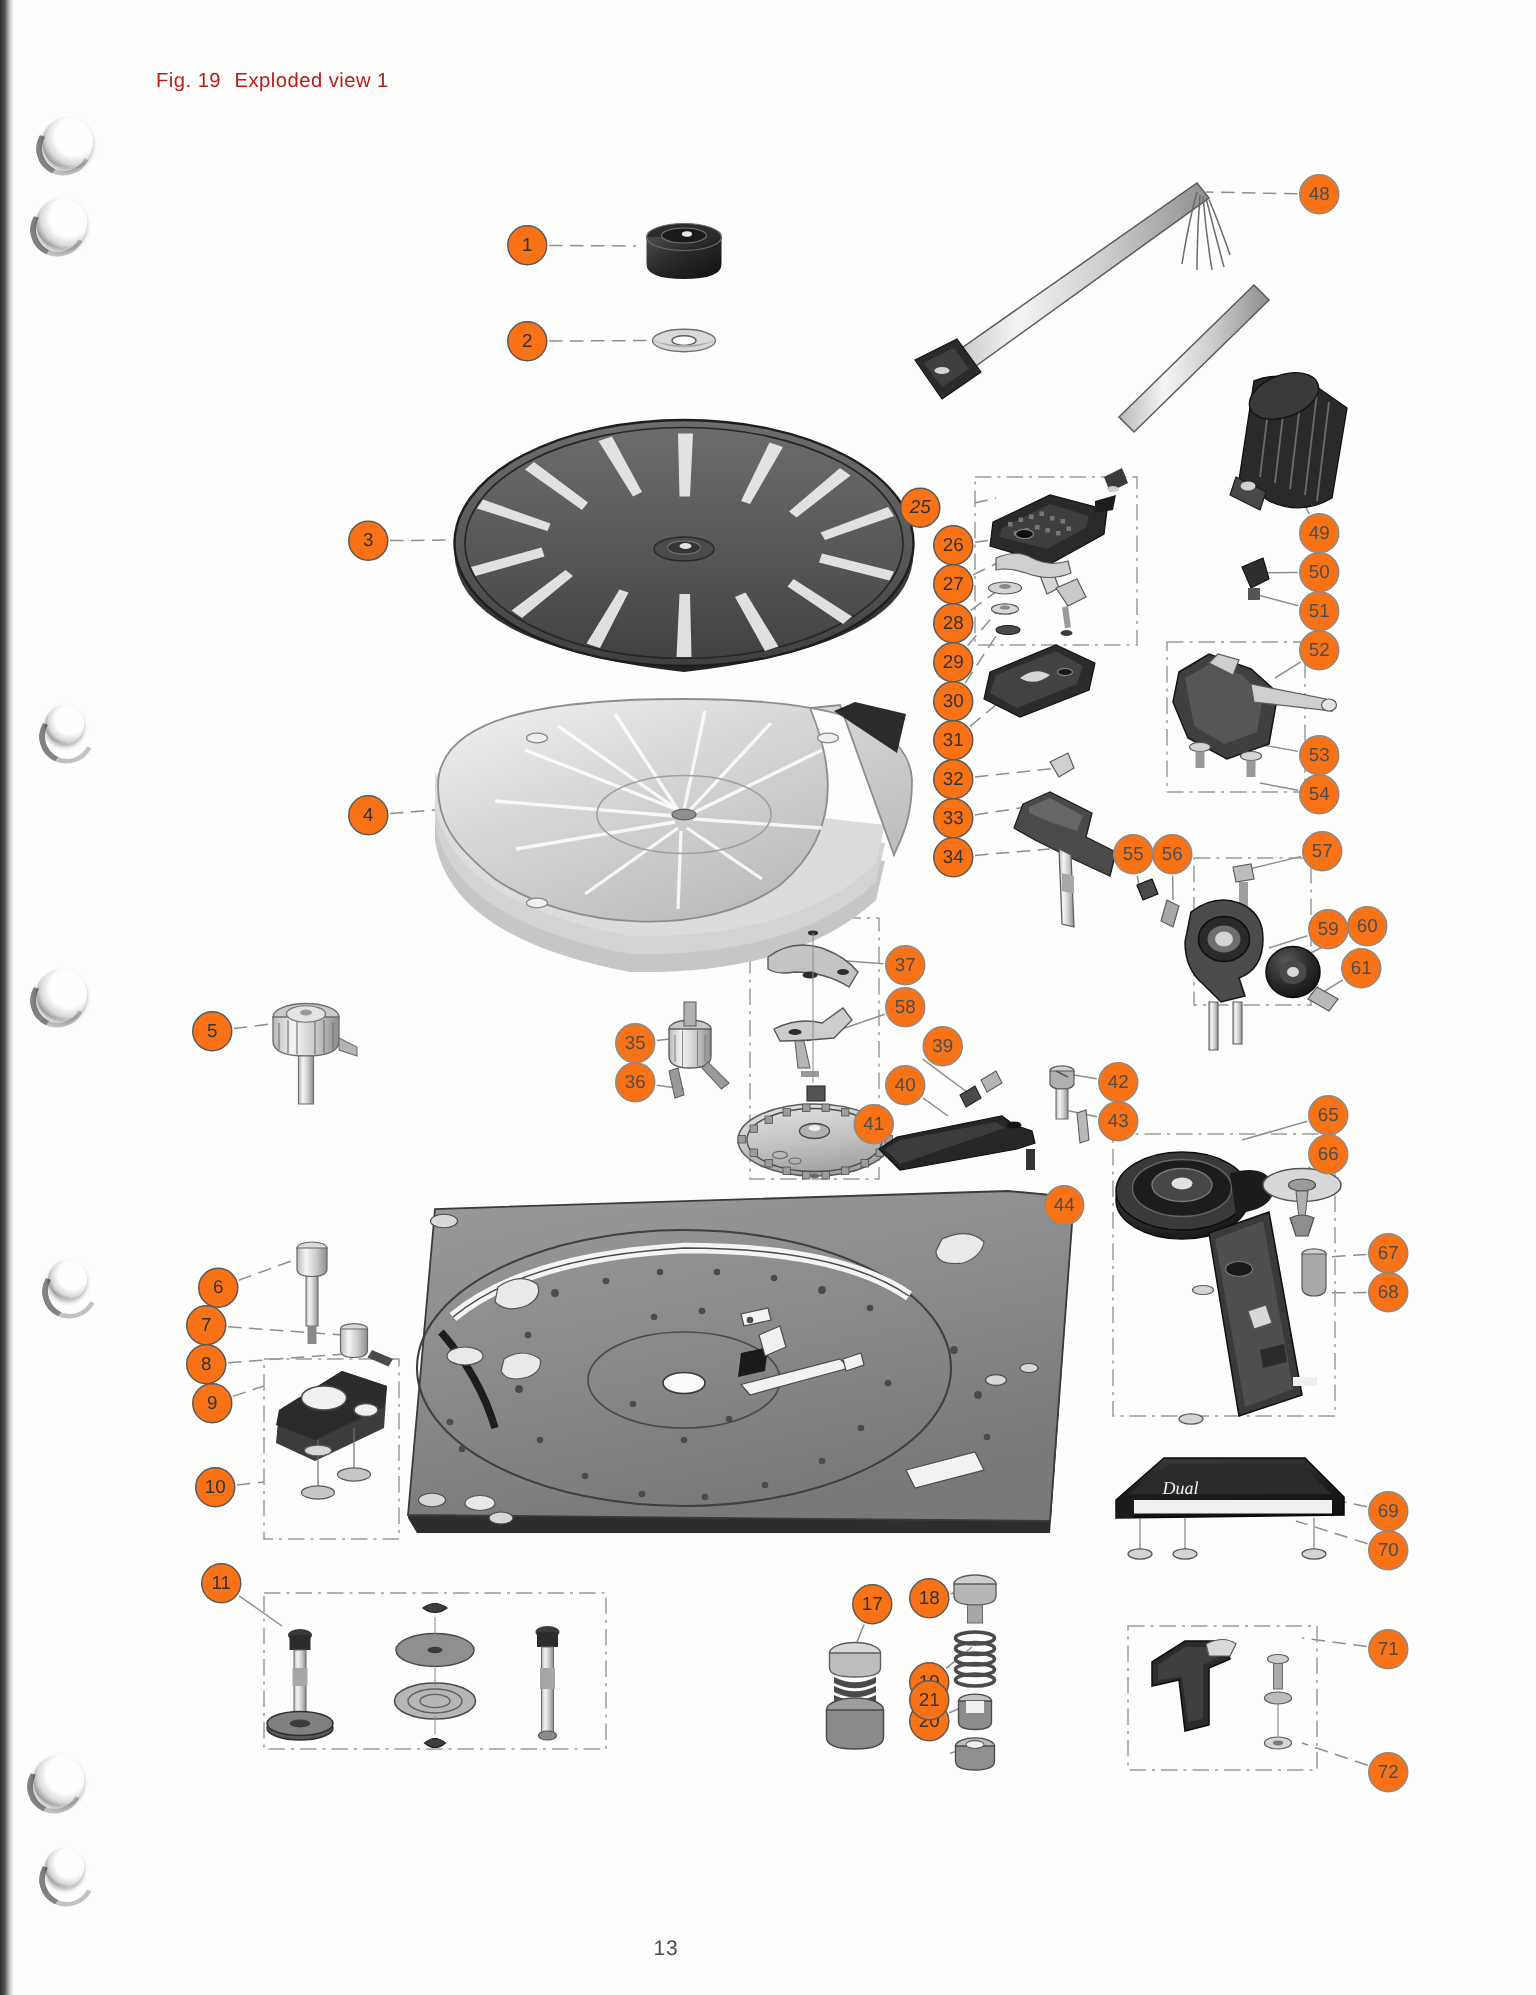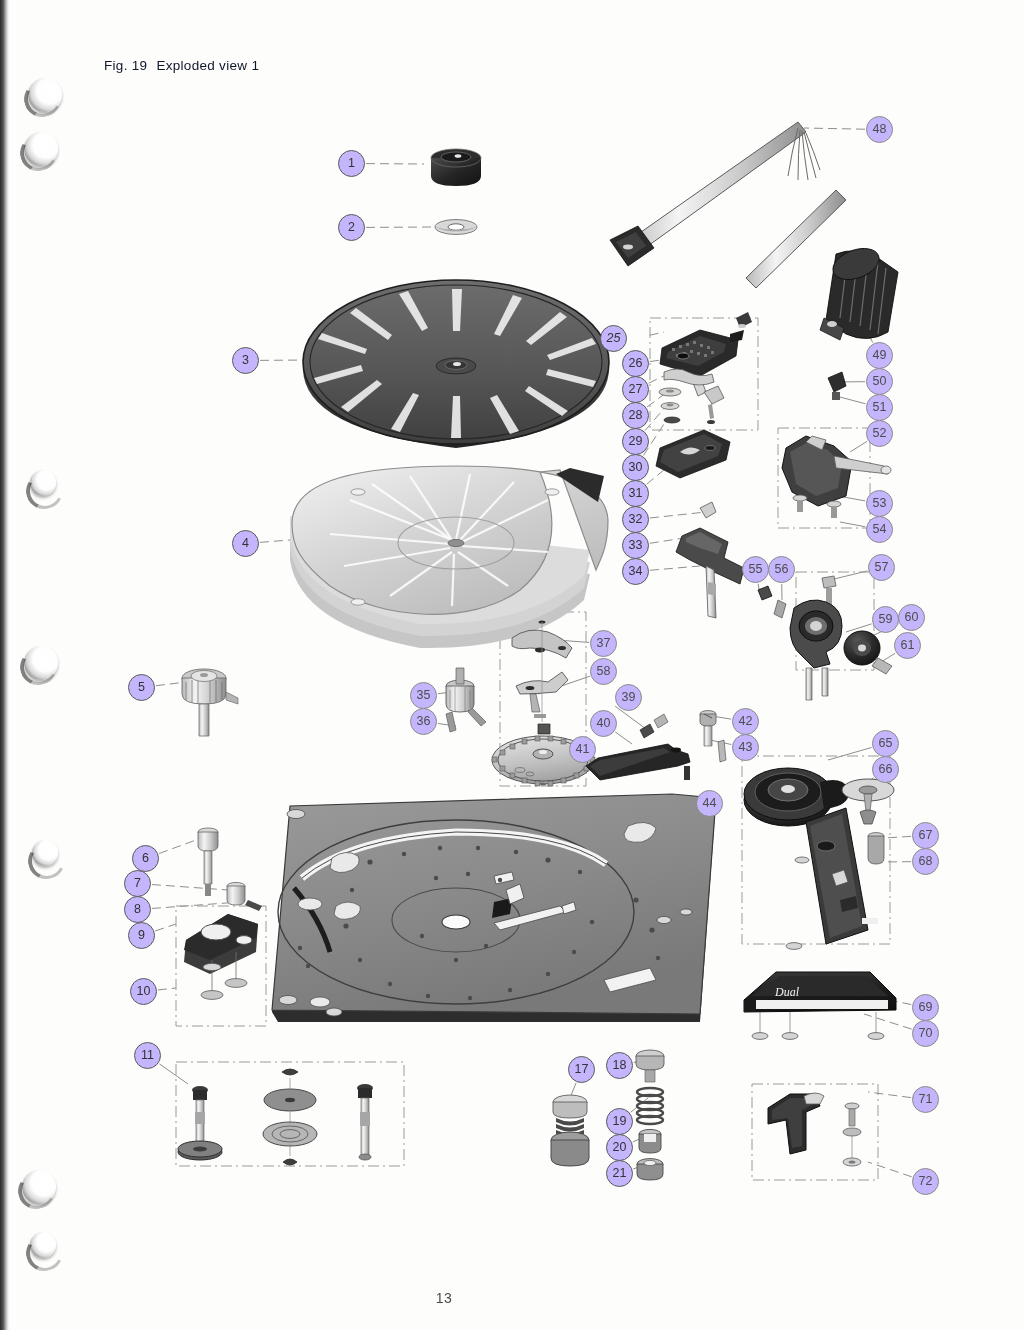--- a/index.html
+++ b/index.html
@@ -16,31 +16,31 @@
     background:linear-gradient(90deg,#2a2a2a 0%,#555 35%,#cfcfcf 75%,#fbfbfb 100%);}
   .bind-hole{position:absolute;width:34px;height:34px;border-radius:50%;
     background:radial-gradient(circle at 64% 38%,#ffffff 0%,#fefefe 42%,#d9d9d9 62%,#8d8d8d 78%,#efefef 88%,#ffffff 100%);
     box-shadow:0 2px 3px rgba(0,0,0,.30);}
   .bind-hole.sm{width:26px;height:26px;}
   .bind-hole::after{content:"";position:absolute;left:-4px;top:3px;width:30px;height:30px;
     border-radius:50%;border-left:4px solid rgba(30,30,30,.55);border-bottom:3px solid rgba(60,60,60,.30);
     border-top:3px solid transparent;border-right:3px solid transparent;transform:rotate(-18deg);}
 
   
-  #fig-caption{position:absolute;left:104px;top:58px;font-size:13.5px;color:#0f172a;letter-spacing:.3px;white-space:nowrap;}
+  #fig-caption{position:absolute;left:104px;top:46px;font-size:13.5px;color:#b91c1c;letter-spacing:.3px;white-space:nowrap;}
   #fig-caption .num{margin-right:9px;}
   #page-number{position:absolute;left:0;top:1290px;width:888px;text-align:center;
     font-size:14px;color:#4a4a4a;letter-spacing:.5px;}
 
   
   #art{position:absolute;left:0;top:0;width:1024px;height:1330px;}
 
   
   .callout{position:absolute;width:27px;height:27px;border-radius:50%;
-    border:1.15px solid #8a8a8a;background:#c4b5fd;color:#4d4d4d;
+    border:1.15px solid #8a8a8a;background:#f97316;color:#4d4d4d;
     font-size:12.5px;line-height:25px;text-align:center;
     letter-spacing:0px;box-sizing:border-box;z-index:40;}
   .callout.dk{border-color:#5a5a5a;color:#333;}
 </style>
 </head>
 <body>
 
 <div id="page">
 
   <div id="scan-edge"></div>
@@ -672,21 +672,21 @@
       <div class="callout dk" style="left: 132px; top: 845px;">6</div>
       <div class="callout dk" style="left: 124px; top: 870px;">7</div>
       <div class="callout dk" style="left: 124px; top: 896px;">8</div>
       <div class="callout dk" style="left: 128px; top: 922px;">9</div>
       <div class="callout dk" style="left: 130px; top: 978px;">10</div>
       <div class="callout dk" style="left: 134px; top: 1042px;">11</div>
       <div class="callout dk" style="left: 568px; top: 1056px;">17</div>
       <div class="callout dk" style="left: 606px; top: 1052px;">18</div>
       <div class="callout dk" style="left: 606px; top: 1108px;">19</div>
       <div class="callout dk" style="left: 606px; top: 1134px;">20</div>
-      <div class="callout dk" style="left: 606px; top: 1160px;">21</div>
+      <div class="callout dk" style="left: 606px; top: 1120px;">21</div>
       <div class="callout dk" style="left: 600px; top: 325px; font-style: italic;">25</div>
       <div class="callout dk" style="left: 622px; top: 350px;">26</div>
       <div class="callout dk" style="left: 622px; top: 376px;">27</div>
       <div class="callout dk" style="left: 622px; top: 402px;">28</div>
       <div class="callout dk" style="left: 622px; top: 428px;">29</div>
       <div class="callout dk" style="left: 622px; top: 454px;">30</div>
       <div class="callout dk" style="left: 622px; top: 480px;">31</div>
       <div class="callout dk" style="left: 622px; top: 506px;">32</div>
       <div class="callout dk" style="left: 622px; top: 532px;">33</div>
       <div class="callout dk" style="left: 622px; top: 558px;">34</div>

